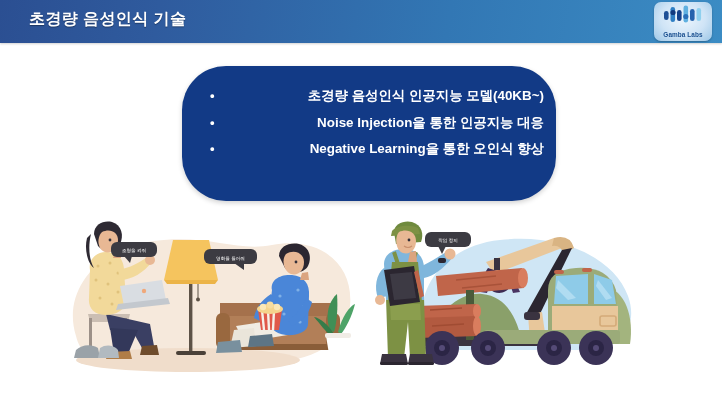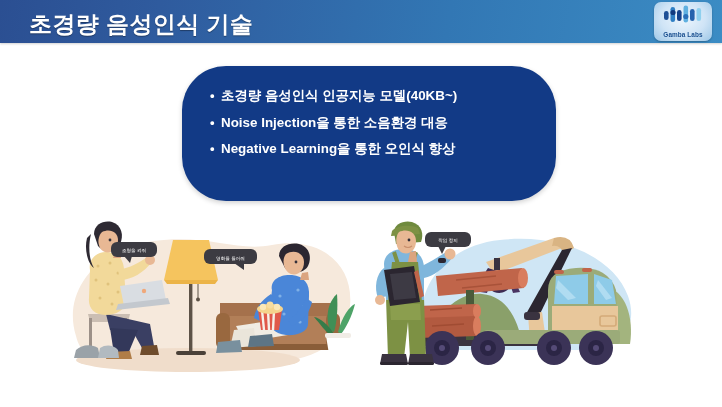--- a/index.html
+++ b/index.html
@@ -10,21 +10,21 @@
   #slide{position:absolute;inset:0;background:#ffffff;}
 
   
   .header{
     position:absolute;left:0;top:0;width:722px;height:43px;
     background:linear-gradient(100deg,#2b4f92 0%,#2f5b9e 22%,#3277b4 62%,#3b8cc4 100%);
     box-shadow:0 1px 2px rgba(0,0,0,.18);
   }
   .header-title{
     position:absolute;left:29px;top:9px;
-    font-size:23px;font-weight:bold;color:#ffffff;letter-spacing:.4px;
+    font-size:16px;font-weight:bold;color:#ffffff;letter-spacing:.4px;
     text-shadow:0 1px 1px rgba(0,0,0,.35);
     white-space:nowrap;
   }
   .logo{
     position:absolute;right:10px;top:2px;width:58px;height:39px;
     border-radius:7px;
     background:radial-gradient(ellipse at 50% 42%, #eef6fd 0%, #cfe4f6 55%, #9cc6e6 100%);
     box-shadow:0 1px 2px rgba(0,0,0,.25);
     overflow:hidden;
   }
@@ -32,20 +32,21 @@
   .logo-text{
     position:absolute;left:0;bottom:3px;width:58px;text-align:center;
     font-size:6.4px;font-weight:bold;color:#1a4f8f;letter-spacing:.1px;
   }
 
   
   .feature-box{
     position:absolute;left:182px;top:66px;width:374px;height:135px;
     background:#123a86;border-radius:44px;
     box-shadow:0 2px 5px rgba(0,0,0,.18);
+    text-align:right;
   }
   .feature-list{
     position:absolute;left:28px;top:17px;right:12px;
     margin:0;padding:0;list-style:none;
   }
   .feature-list li{
     color:#ffffff;font-size:13.4px;font-weight:bold;line-height:26.5px;
     white-space:nowrap;position:relative;padding-left:11px;
   }
   .feature-list li::before{
@@ -77,21 +78,21 @@
         <circle cx="19" cy="8.5" r="2.6" fill="#11397e"></circle>
         <circle cx="31.8" cy="12.5" r="2.6" fill="#2a6fb8"></circle>
       </svg>
       <div class="logo-text">Gamba Labs</div>
     </div>
   </div>
 
   <div class="feature-box">
     <ul class="feature-list">
       <li>초경량 음성인식 인공지능 모델(40KB~)</li>
-      <li>Noise Injection을 통한 소음환경 대응</li>
+      <li>Noise Injection을 통한 인공지능 대응</li>
       <li>Negative Learning을 통한 오인식 향상</li>
     </ul>
   </div>
 
   <div class="illus" style="left:58px;top:218px;">
     <svg width="300" height="175" viewBox="0 0 300 175">
 
       <path d="M18 118 C4 74 38 30 96 23 C150 16 178 34 214 27 C262 18 296 46 292 88 C289 121 262 142 215 144 L52 144 C32 144 22 134 18 118 Z" fill="#f6e9dc"></path>
 
       <ellipse cx="130" cy="142" rx="112" ry="12" fill="#f0ddcb"></ellipse>

